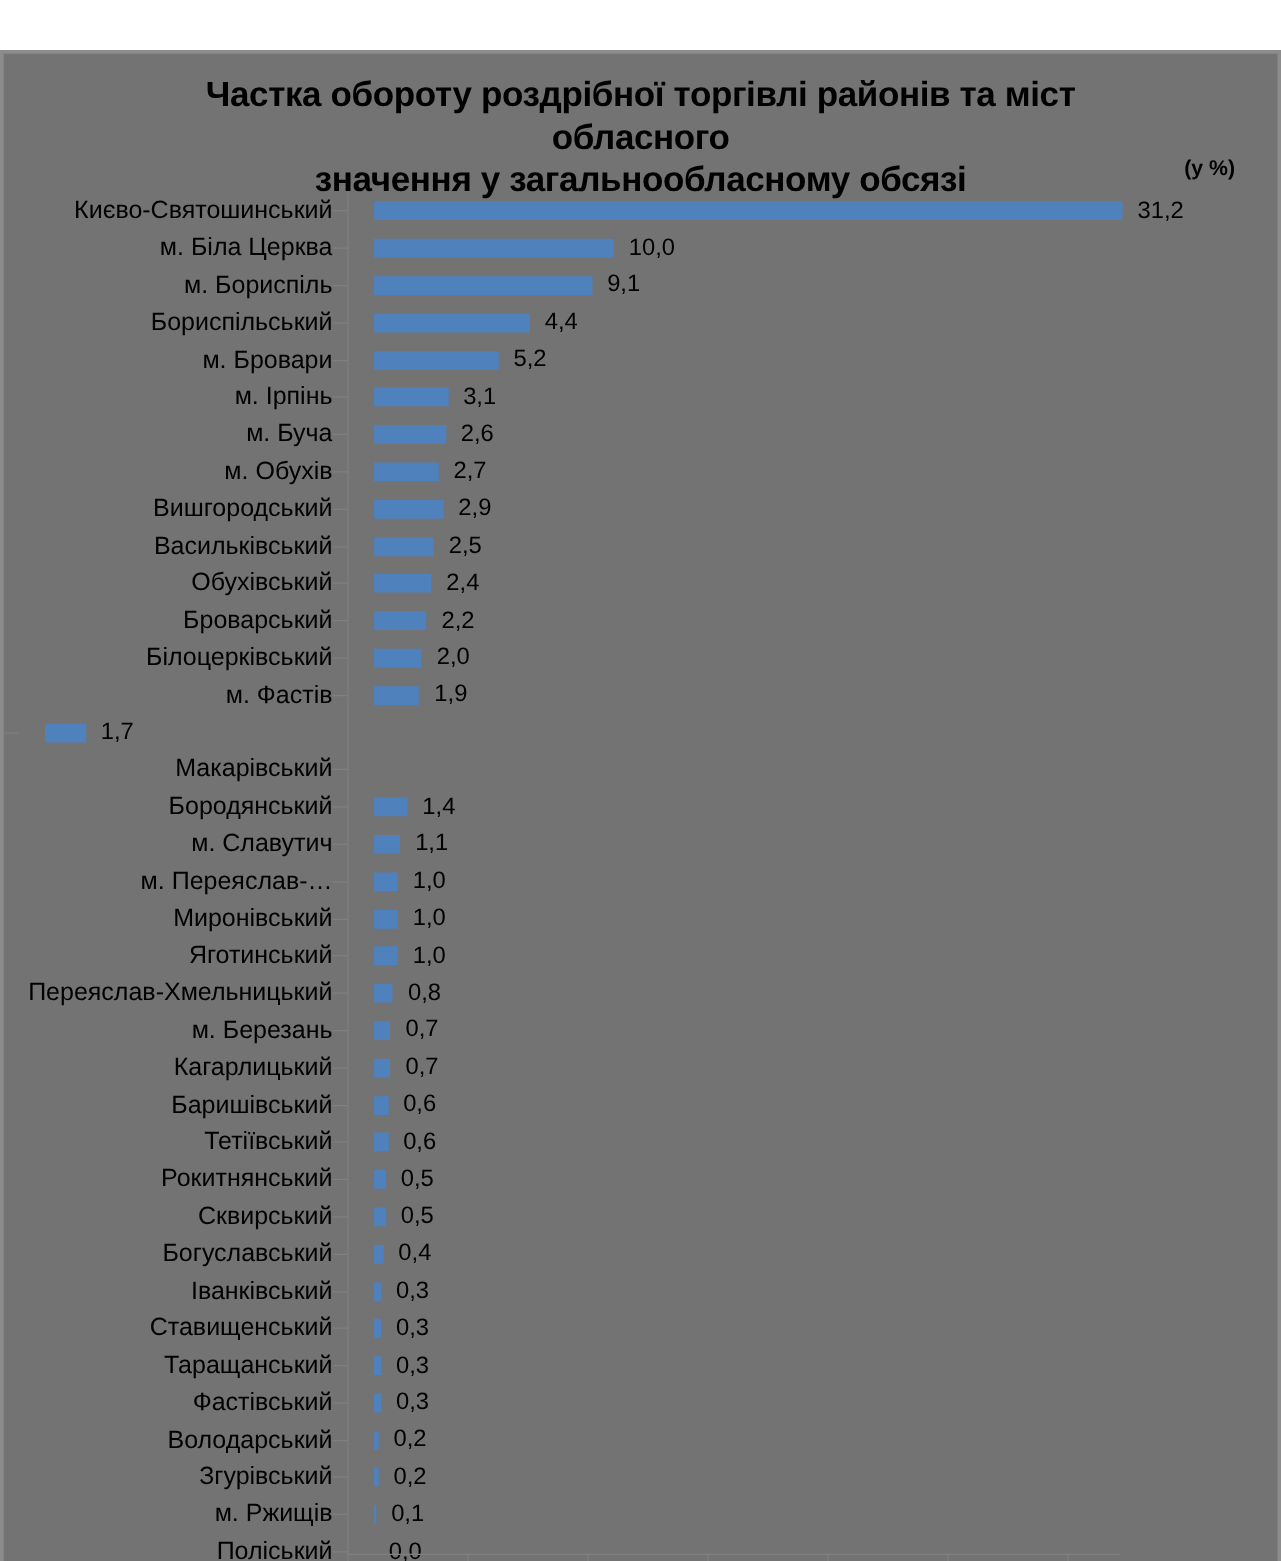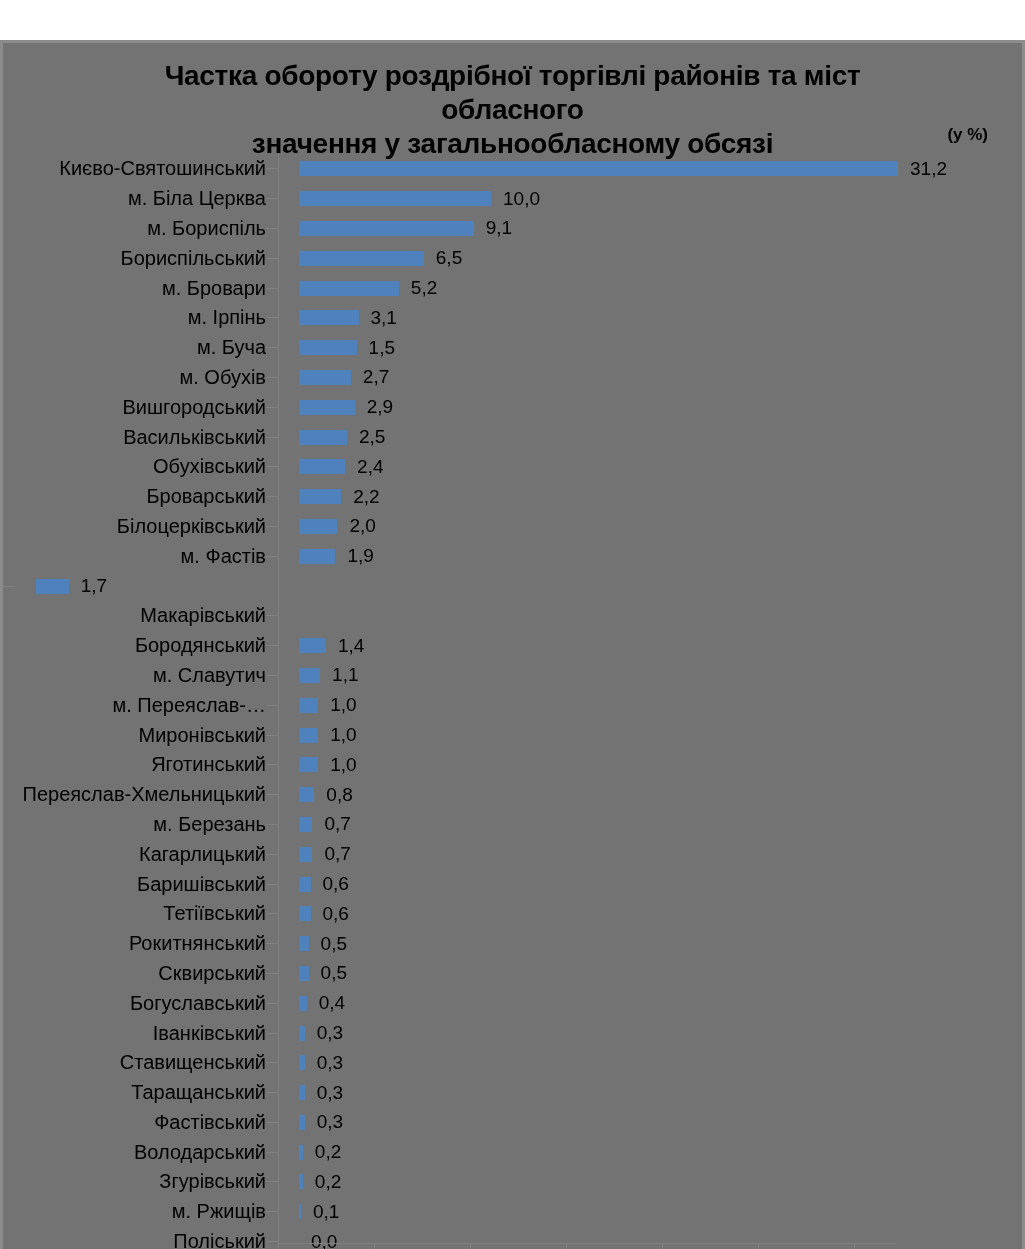--- a/index.html
+++ b/index.html
@@ -138,21 +138,21 @@
         <div class="bar-wrap">
           <div class="bar" style="width: 174.72px;"></div>
           <div class="value-label">9,1</div>
         </div>
       </div>
       <div class="row">
         <div class="cat-label">Бориспільський</div>
         <div class="cat-tick"></div>
         <div class="bar-wrap">
           <div class="bar" style="width: 124.8px;"></div>
-          <div class="value-label">6,5</div>
+          <div class="value-label">4,4</div>
         </div>
       </div>
       <div class="row">
         <div class="cat-label">м. Бровари</div>
         <div class="cat-tick"></div>
         <div class="bar-wrap">
           <div class="bar" style="width: 99.84px;"></div>
           <div class="value-label">5,2</div>
         </div>
       </div>
@@ -162,21 +162,21 @@
         <div class="bar-wrap">
           <div class="bar" style="width: 59.52px;"></div>
           <div class="value-label">3,1</div>
         </div>
       </div>
       <div class="row">
         <div class="cat-label">м. Буча</div>
         <div class="cat-tick"></div>
         <div class="bar-wrap">
           <div class="bar" style="width: 57.6px;"></div>
-          <div class="value-label">1,5</div>
+          <div class="value-label">2,6</div>
         </div>
       </div>
       <div class="row">
         <div class="cat-label">м. Обухів</div>
         <div class="cat-tick"></div>
         <div class="bar-wrap">
           <div class="bar" style="width: 51.84px;"></div>
           <div class="value-label">2,7</div>
         </div>
       </div>

